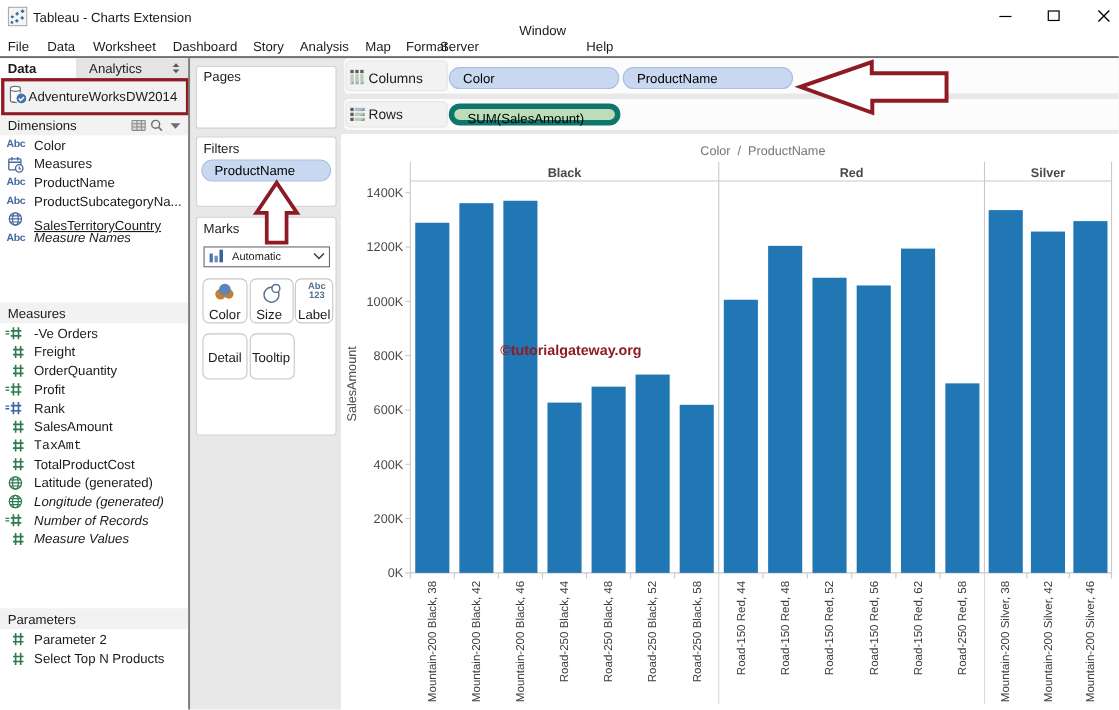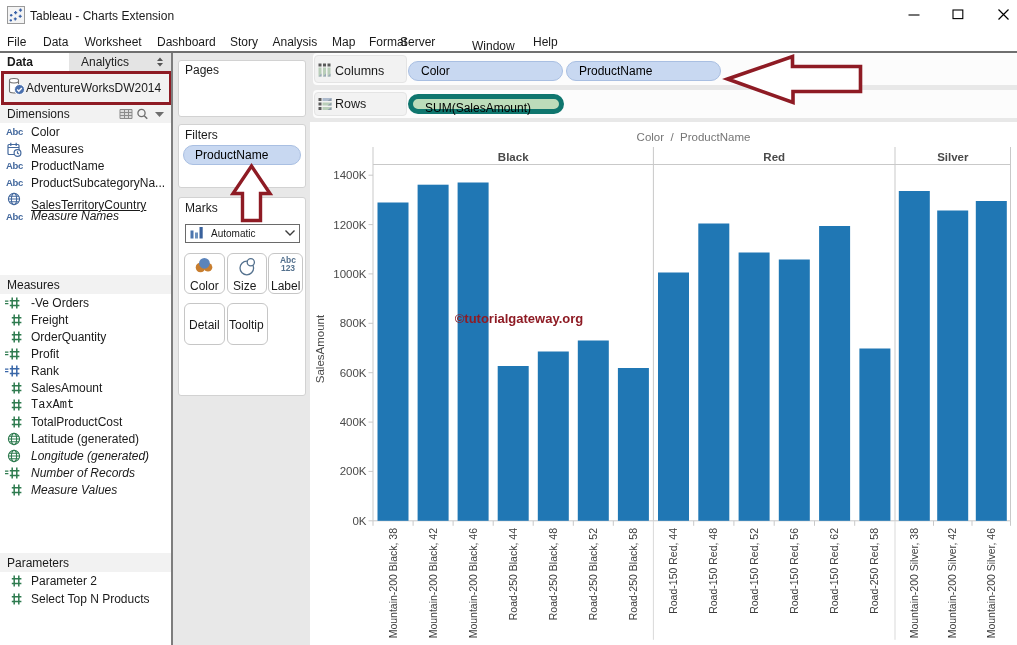--- a/index.html
+++ b/index.html
@@ -31,21 +31,21 @@
 </svg>
 <div class="a t12" style="left:7px;top:34.5px;">File</div>
 <div class="a t12" style="left:43px;top:34.5px;">Data</div>
 <div class="a t12" style="left:84.5px;top:34.5px;">Worksheet</div>
 <div class="a t12" style="left:157px;top:34.5px;">Dashboard</div>
 <div class="a t12" style="left:230px;top:34.5px;">Story</div>
 <div class="a t12" style="left:272.5px;top:34.5px;">Analysis</div>
 <div class="a t12" style="left:332px;top:34.5px;">Map</div>
 <div class="a t12" style="left:369px;top:34.5px;">Format</div>
 <div class="a t12" style="left:400px;top:34.5px;text-align:center;">Server</div>
-<div class="a t12" style="left:472px;top:39px;">Window</div>
+<div class="a t12" style="left:472px;top:21px;">Window</div>
 <div class="a t12" style="left:533px;top:34.5px;">Help</div>
 <div class="a" style="left:0;top:50.5px;width:1017px;height:2px;background:#6f6f6f;"></div>
 <div class="a" style="left:0;top:52.5px;width:171px;height:592.5px;background:#fff;"></div>
 <div class="a" style="left:69px;top:52.5px;width:102px;height:18px;background:#e4e4e4;"></div>
 <div class="a t12" style="left:7px;top:55px;font-weight:bold;">Data</div>
 <div class="a t12" style="left:81px;top:55px;color:#222;">Analytics</div>
 <svg class="a" style="left:153px;top:55px" width="14" height="14" viewBox="0 0 14 14">
 <path d="M7 2.5l3 3.4H4z M7 11.5L4 8.1h6z" fill="#555"></path>
   </svg>
 <div class="a" style="left:1px;top:70.5px;width:171px;height:34px;border:3.4px solid #8E1B24;background:#f2f2f2;"></div>

